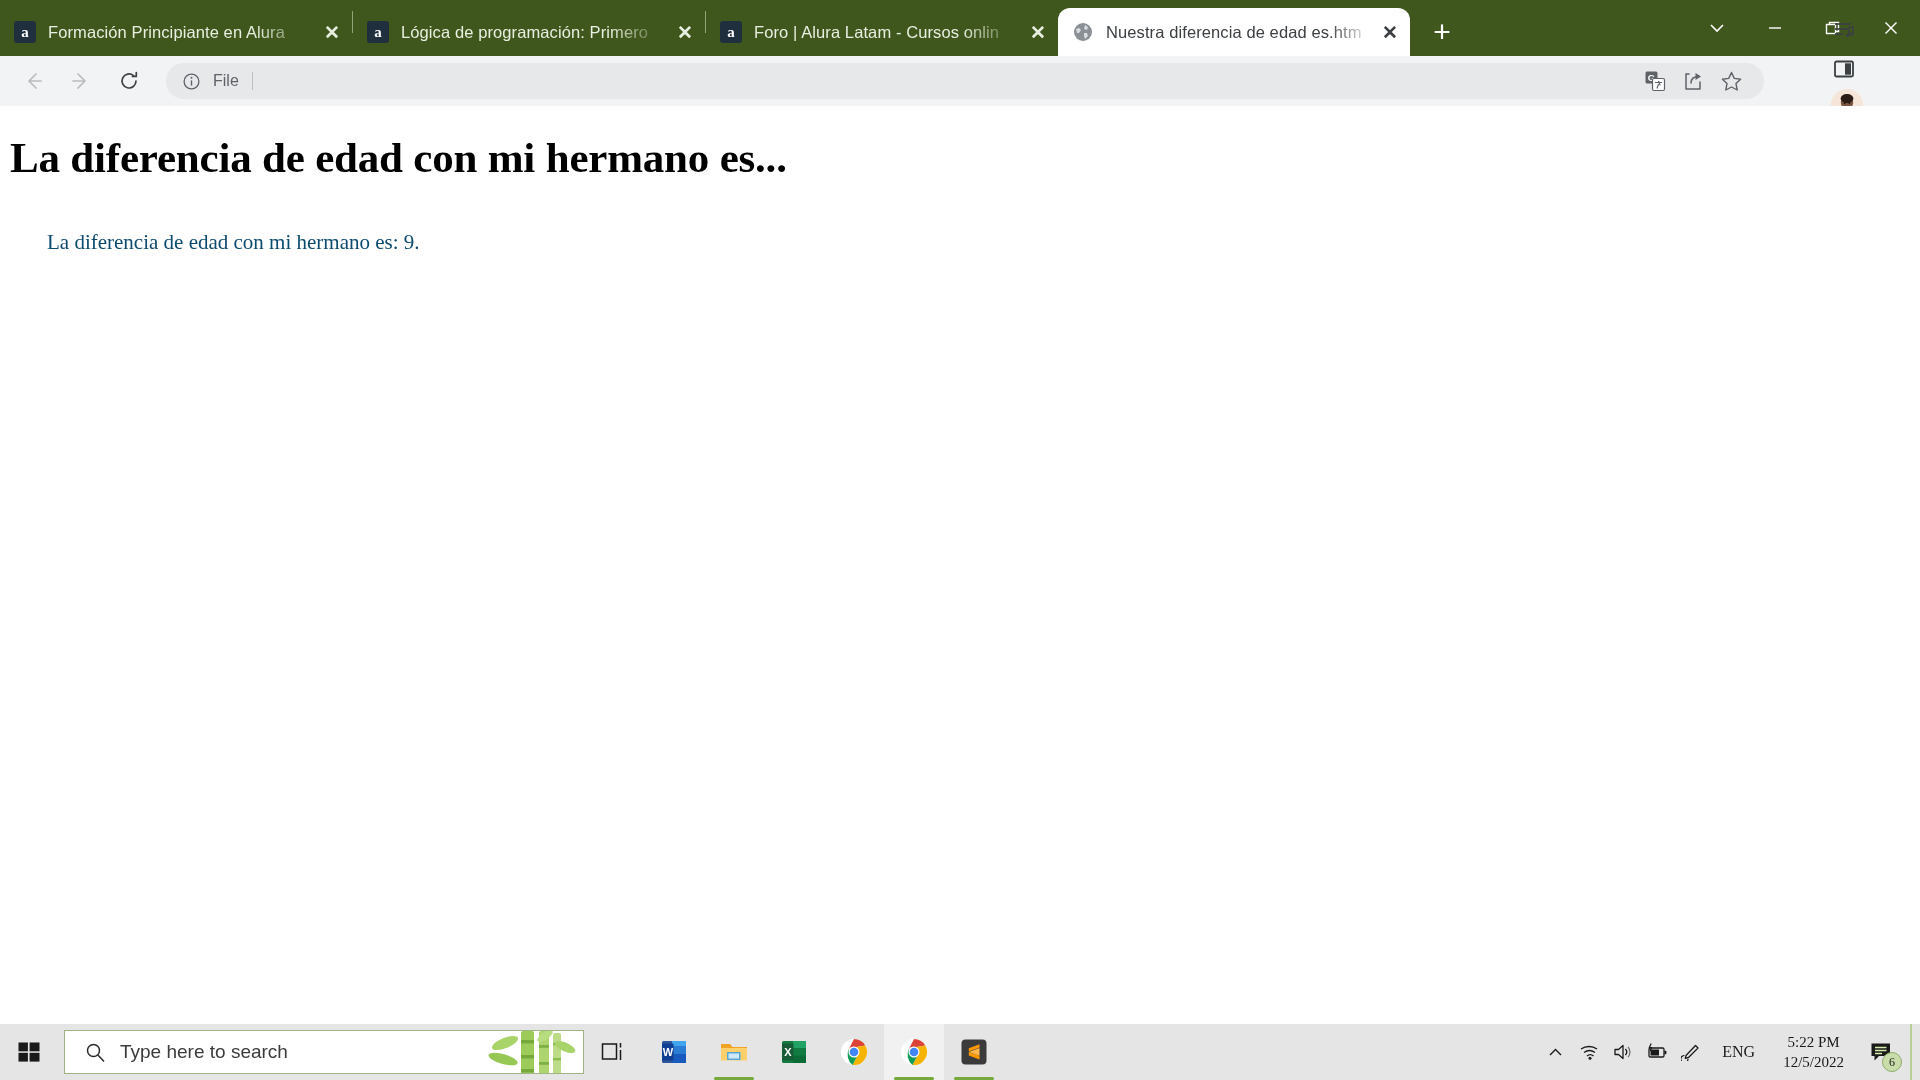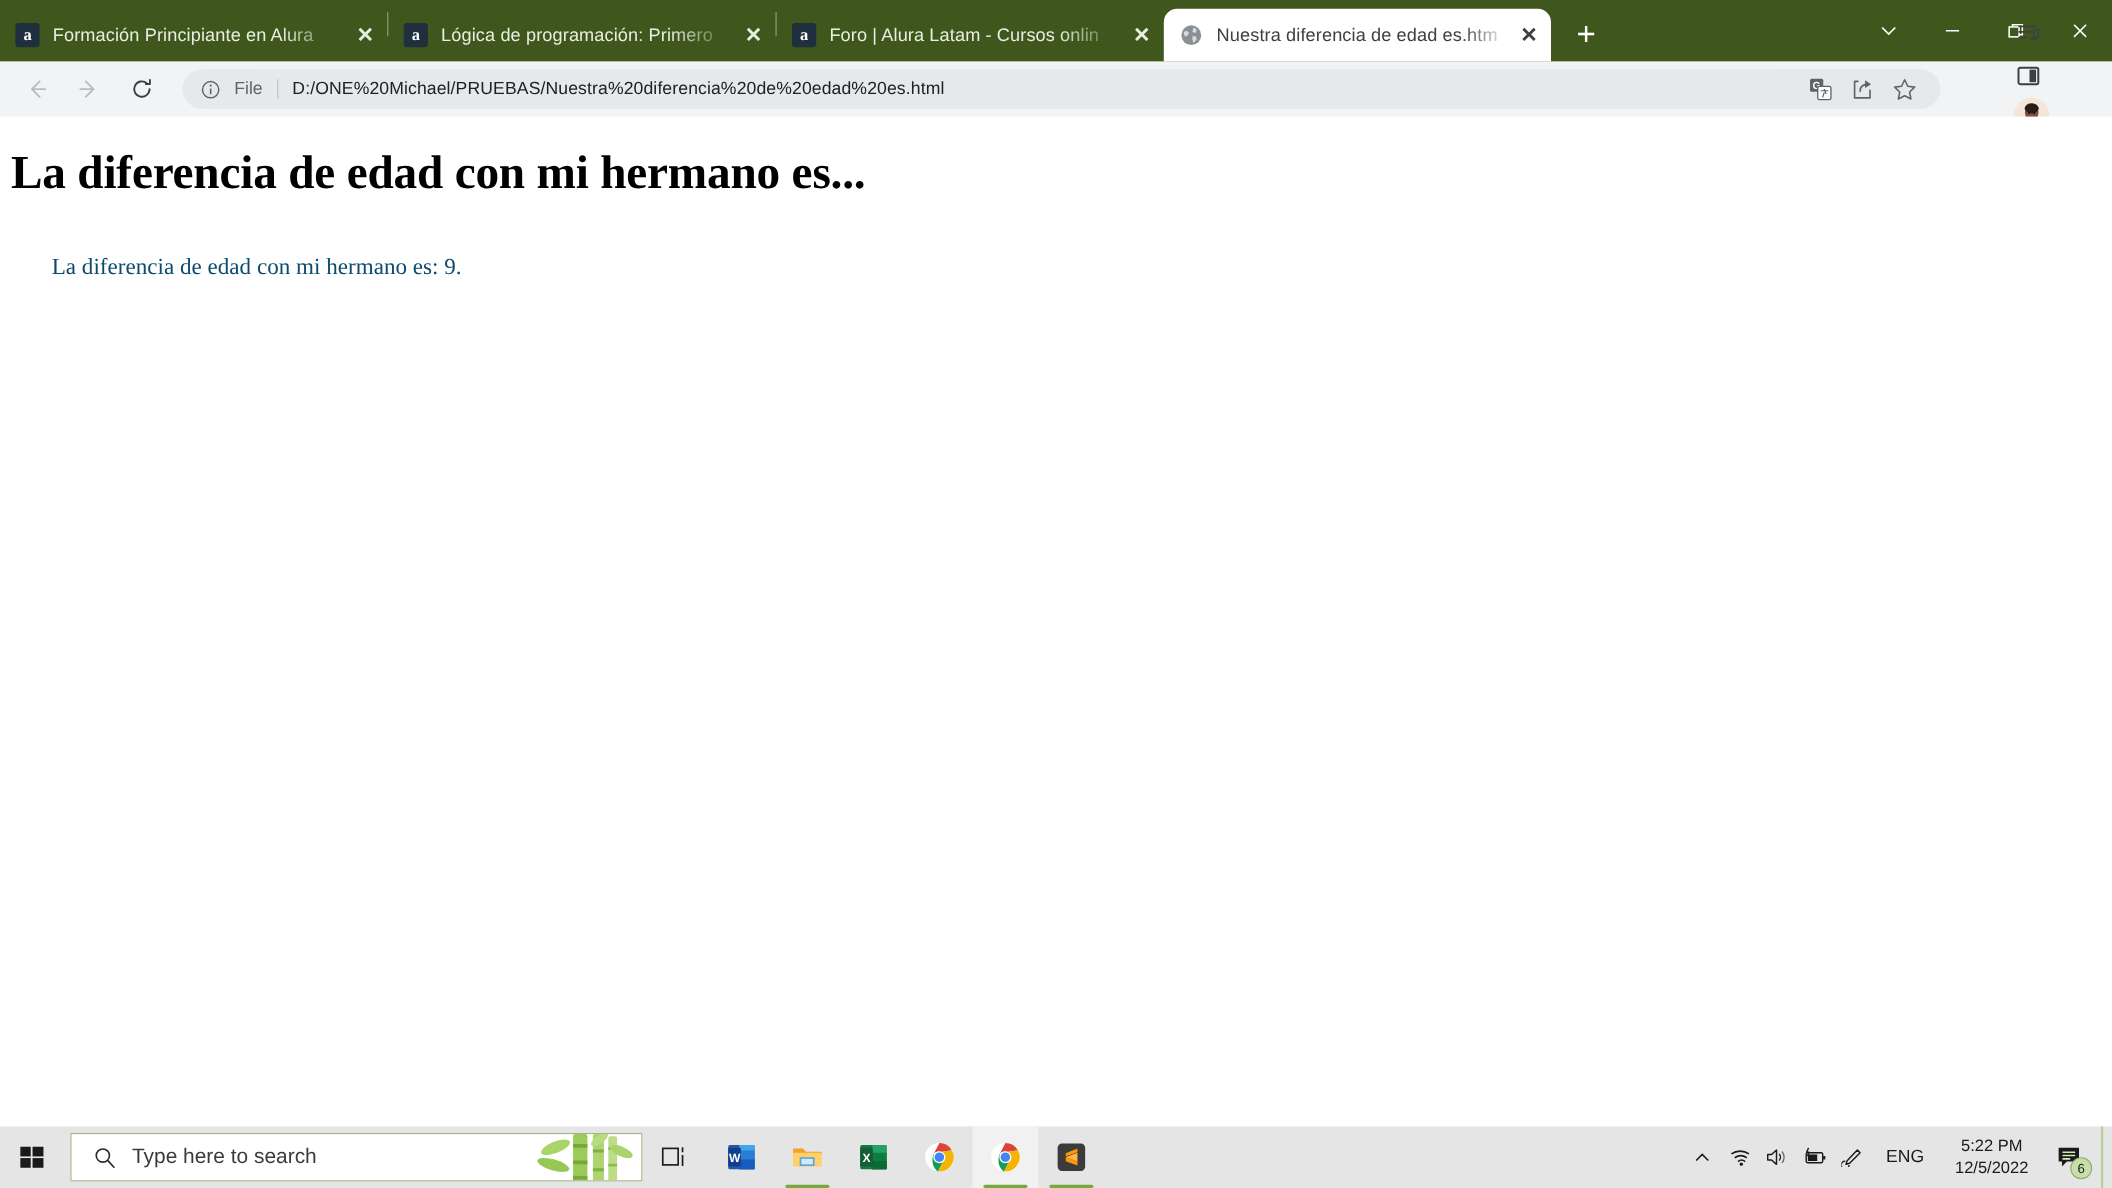--- a/index.html
+++ b/index.html
@@ -216,20 +216,21 @@
   .tb-app.active { background: rgba(255,255,255,0.45); }
   .tb-underline {
     position: absolute; bottom: 0; left: 10px; right: 10px;
     height: 3px; background: #76a93c; border-radius: 2px;
   }
   #tray {
     margin-left: auto;
     display: flex; align-items: center;
     height: 53px;
     padding-right: 8px;
+    font-family: Liberation Serif, serif;
   }
   .tray-icon {
     width: 34px; height: 56px;
     display: flex; align-items: center; justify-content: center;
     color: #1a1a1a;
   }
   #tray-lang { font-size: 16px; color: #1a1a1a; padding: 0 14px; }
   #tray-clock {
     display: flex; flex-direction: column;
     align-items: center; justify-content: center;
@@ -332,21 +333,20 @@
   <div id="omnibox">
     <span id="site-info-icon">
       <svg width="19" height="19" viewBox="0 0 19 19">
         <circle cx="9.5" cy="9.5" r="7.4" stroke="currentColor" stroke-width="1.3" fill="none"></circle>
         <circle cx="9.5" cy="5.8" r="1" fill="currentColor"></circle>
         <line x1="9.5" y1="8.4" x2="9.5" y2="13.6" stroke="currentColor" stroke-width="1.4"></line>
       </svg>
     </span>
     <span id="scheme-label">File</span>
     <span id="url-divider"></span>
-    <span id="url-text">D:/ONE%20Michael/PRUEBAS/Nuestra%20diferencia%20de%20edad%20es.html</span>
 
     <span id="omni-actions">
       <span class="omni-icon">
         <svg width="22" height="22" viewBox="0 0 22 22">
           <rect x="1.5" y="1.5" width="12" height="12" rx="1.5" fill="#5f6368"></rect>
           <text x="7.5" y="11" font-size="9.5" font-family="Liberation Sans, sans-serif" fill="#ffffff" text-anchor="middle" font-weight="bold">G</text>
           <rect x="8.5" y="8.5" width="12" height="12" rx="1.5" fill="#ffffff" stroke="#5f6368" stroke-width="1.2"></rect>
           <path d="M14.5 11 L16.2 15.5 M12.9 18.5 L14.5 14" stroke="#5f6368" stroke-width="1.1" fill="none"></path>
           <path d="M11 12.5 L18 12.5 M14.5 11.2 V12.5" stroke="#5f6368" stroke-width="1.1"></path>
         </svg>

